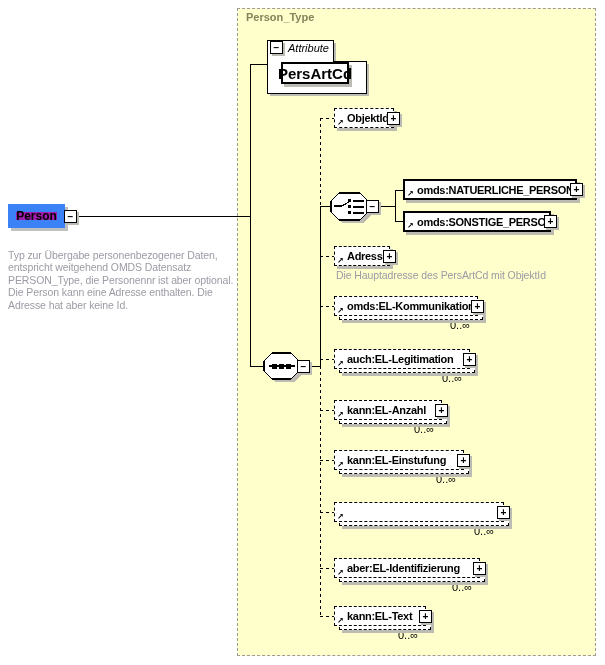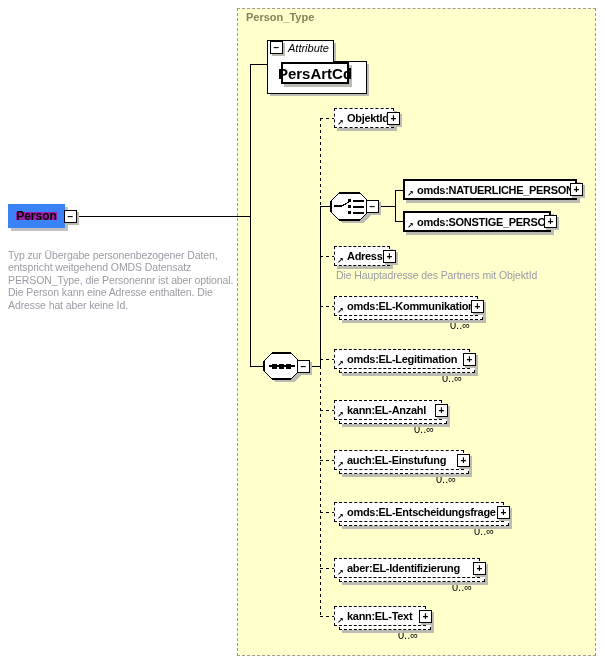--- a/index.html
+++ b/index.html
@@ -136,66 +136,65 @@
       <span>−</span>
     </div>
 
   <div class="el dashed" style="left:334px;top:246px;width:56px;">
     <span class="ref-arrow">↗</span>
     <span>Adresse</span>
   </div>
   <div class="toggle" style="left:383px;top:250px;">
       <span>+</span>
     </div>
-  <div class="ann" style="left:336px;top:269px;width:250px;">Die Hauptadresse des Partners mit ObjektId</div>
+  <div class="ann" style="left:336px;top:269px;width:250px;">Die Hauptadresse des PersArtCd mit ObjektId</div>
 
   <div class="ghost" style="left:339px;top:300px;width:144px;height:20px;"></div>
   <div class="el stack-main" style="left:334px;top:296px;width:144px;">
     <span class="ref-arrow">↗</span>
     <span>omds:EL-Kommunikation</span>
   </div>
   <div class="toggle" style="left:471px;top:300px;">
       <span>+</span>
     </div>
   <div class="occ" style="left:438px;top:319px;">0..∞</div>
 
   <div class="ghost" style="left:339px;top:353px;width:136px;height:20px;"></div>
   <div class="el stack-main" style="left:334px;top:349px;width:136px;">
     <span class="ref-arrow">↗</span>
-    <span>omds:EL-Legitimation</span>
+    <span>auch:EL-Legitimation</span>
   </div>
   <div class="toggle" style="left:463px;top:353px;">
       <span>+</span>
     </div>
   <div class="occ" style="left:430px;top:372px;">0..∞</div>
 
   <div class="ghost" style="left:339px;top:404px;width:108px;height:20px;"></div>
   <div class="el stack-main" style="left:334px;top:400px;width:108px;">
     <span class="ref-arrow">↗</span>
     <span>kann:EL-Anzahl</span>
   </div>
   <div class="toggle" style="left:435px;top:404px;">
       <span>+</span>
     </div>
   <div class="occ" style="left:402px;top:423px;">0..∞</div>
 
   <div class="ghost" style="left:339px;top:454px;width:130px;height:20px;"></div>
   <div class="el stack-main" style="left:334px;top:450px;width:130px;">
     <span class="ref-arrow">↗</span>
-    <span>auch:EL-Einstufung</span>
+    <span>kann:EL-Einstufung</span>
   </div>
   <div class="toggle" style="left:457px;top:454px;">
       <span>+</span>
     </div>
   <div class="occ" style="left:424px;top:473px;">0..∞</div>
 
   <div class="ghost" style="left:339px;top:506px;width:170px;height:20px;"></div>
   <div class="el stack-main" style="left:334px;top:502px;width:170px;">
     <span class="ref-arrow">↗</span>
-    <span>omds:EL-Entscheidungsfrage</span>
   </div>
   <div class="toggle" style="left:497px;top:506px;">
       <span>+</span>
     </div>
   <div class="occ" style="left:462px;top:525px;">0..∞</div>
 
   <div class="ghost" style="left:339px;top:562px;width:146px;height:20px;"></div>
   <div class="el stack-main" style="left:334px;top:558px;width:146px;">
     <span class="ref-arrow">↗</span>
     <span>aber:EL-Identifizierung</span>

